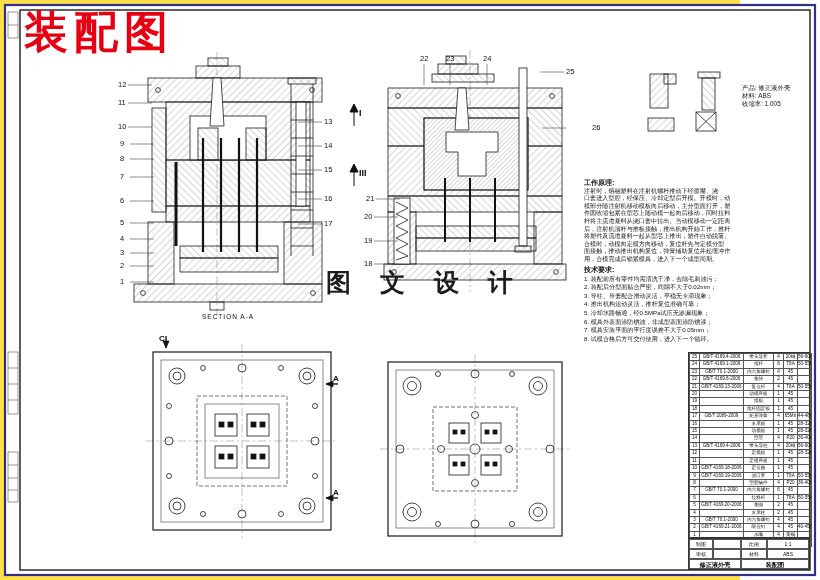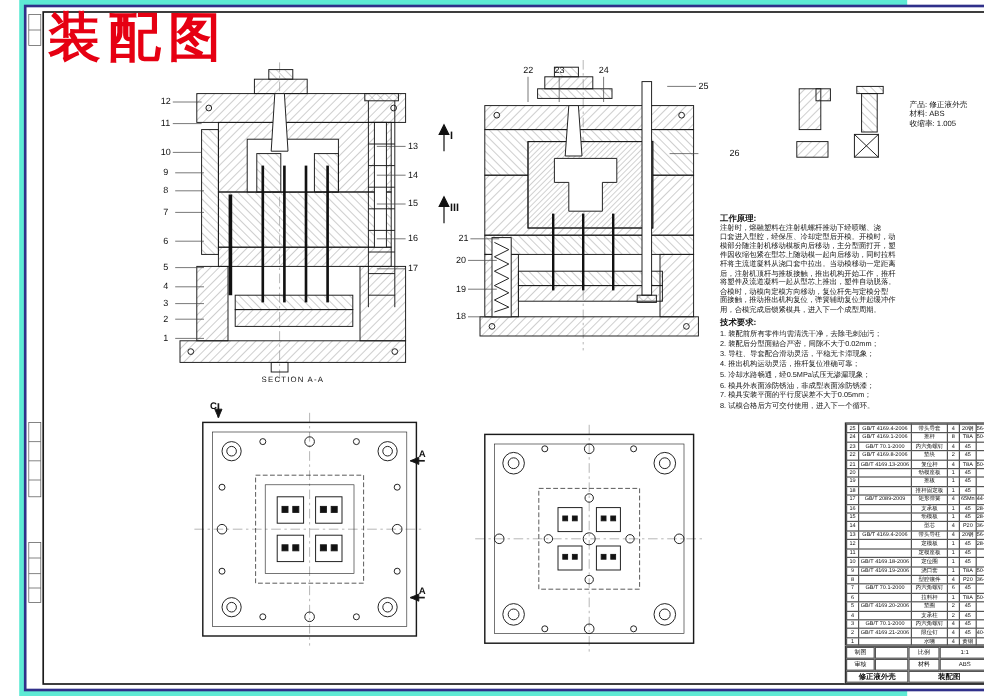--- a/index.html
+++ b/index.html
@@ -1,18 +1,18 @@
 <!DOCTYPE html>
 <html><head>
 <meta charset="utf-8">
 <style>
   *{margin:0;padding:0;box-sizing:border-box}
   html,body{width:820px;height:580px;background:#fff;overflow:hidden}
   body{font-family:"Liberation Sans",sans-serif;color:#111;position:relative}
-  #sheet{position:absolute;left:16px;top:0;width:740px;height:580px;background:#5eead4}
+  #sheet{position:absolute;left:0;top:0;width:740px;height:580px;background:#fde047}
   svg.lineart,#leaders{position:absolute;left:0;top:0;width:820px;height:580px}
   svg.lineart{z-index:1}
   #leaders{z-index:4;pointer-events:none}
   #leaders line{stroke:#444;stroke-width:.6}
   #red-title{position:absolute;left:24px;top:8px;z-index:6;font-size:44px;font-weight:900;
     color:#e60012;letter-spacing:6px;line-height:1.1;font-family:"Liberation Sans",sans-serif}
   #watermark{position:absolute;left:326px;top:266px;z-index:3;font-size:25px;font-weight:bold;
     letter-spacing:11px;color:#1c1c1c;white-space:nowrap}
   .note{position:absolute;z-index:3;color:#151515}
   #product-info{left:742px;top:84px;width:70px;font-size:6.4px;line-height:8.2px}
@@ -277,20 +277,21 @@
       <line x1="564" y1="72" x2="540" y2="72"></line>
       <line x1="566" y1="128" x2="542" y2="128"></line>
       <line x1="376" y1="199" x2="400" y2="199"></line>
       <line x1="374" y1="217" x2="398" y2="217"></line>
       <line x1="374" y1="241" x2="398" y2="241"></line>
       <line x1="374" y1="264" x2="398" y2="264"></line>
     </svg>
 
   <div id="red-title">装配图</div>
 
+  <div id="watermark">图 文 设 计</div>
 
   <div id="product-info" class="note">
       <div>产品: 修正液外壳</div>
       <div>材料: ABS</div>
       <div>收缩率: 1.005</div>
     </div>
 
   <div id="working-principle" class="note">
     <span class="note-title">工作原理:</span>
     <div>

